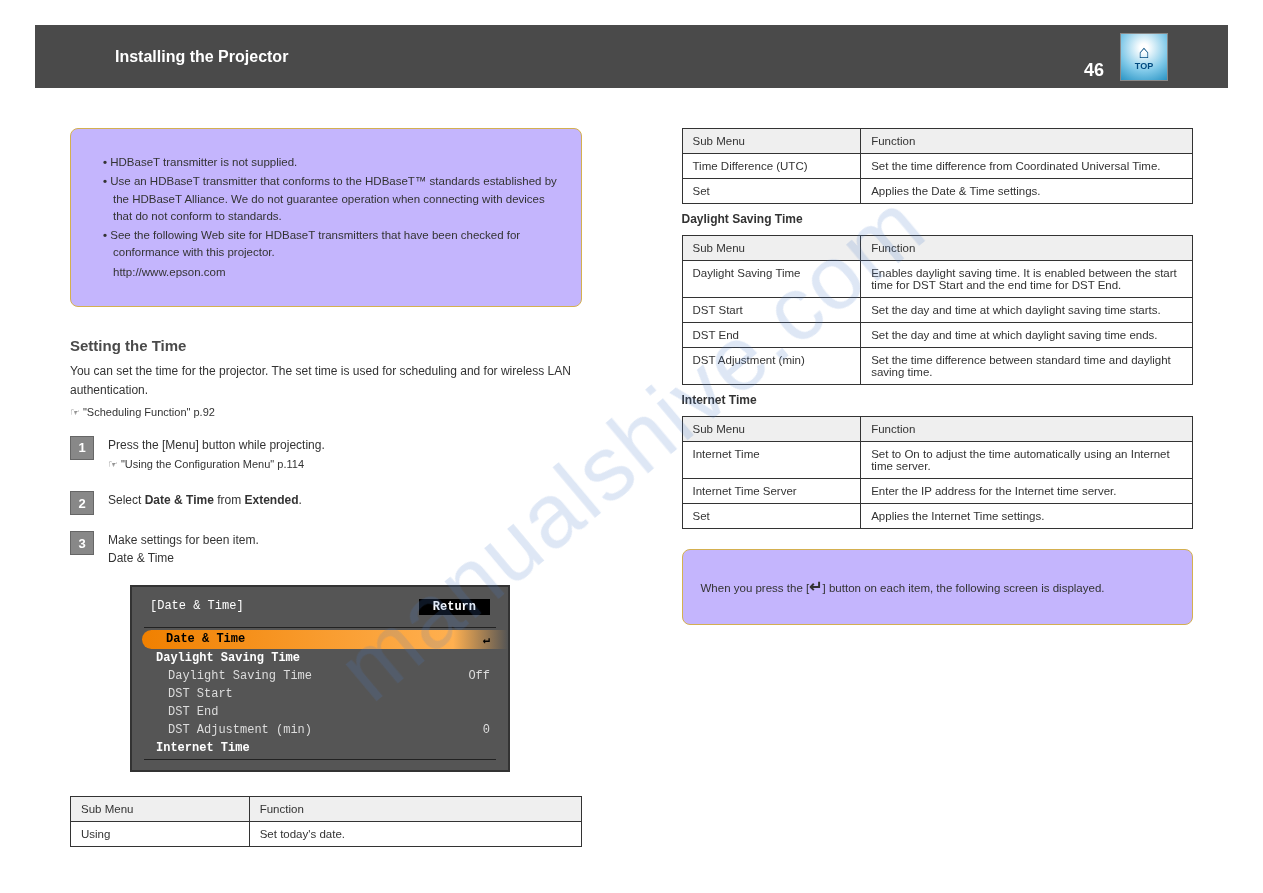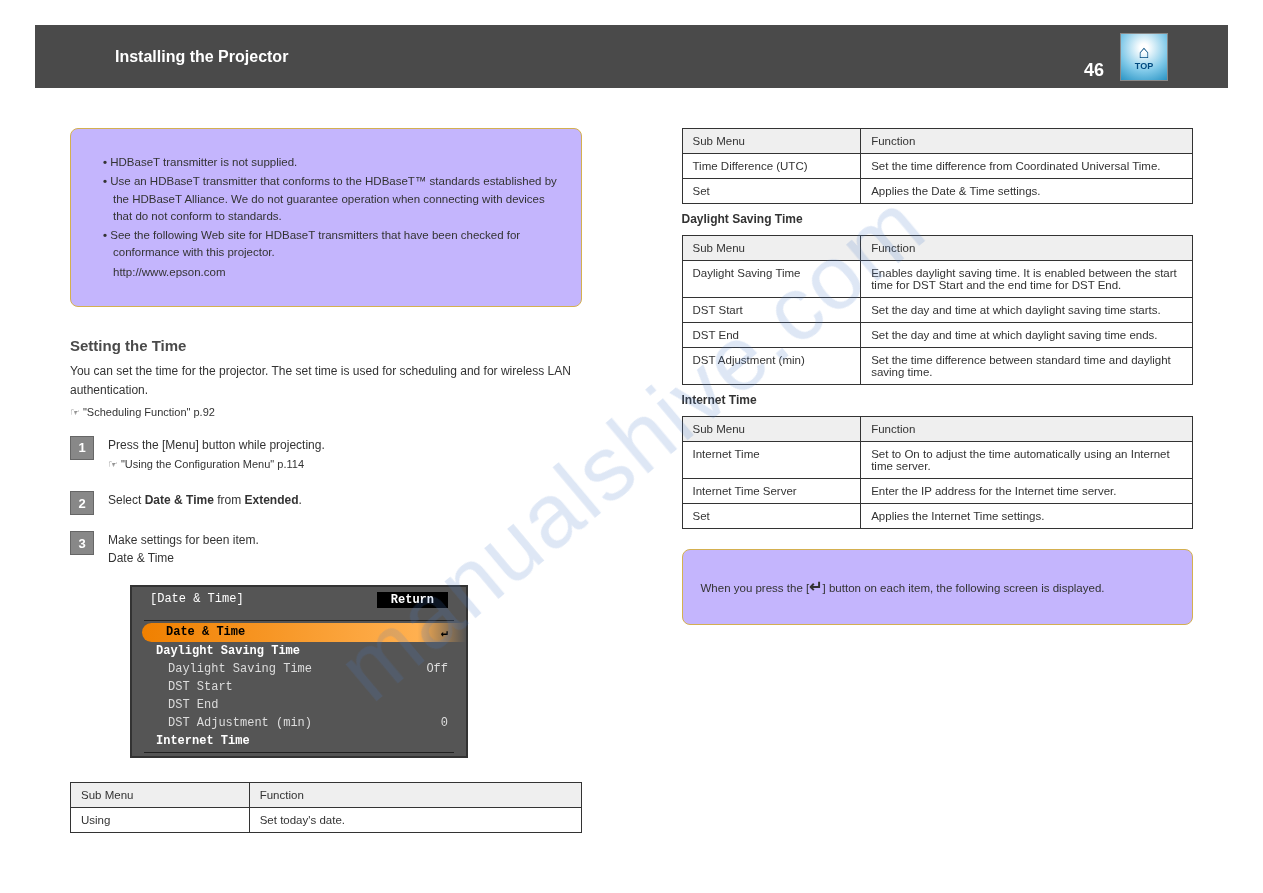--- a/index.html
+++ b/index.html
@@ -51,24 +51,24 @@
   .step { display: flex; gap: 14px; margin-bottom: 16px; }
   .step-num {
     background: #888; color: #fff; width: 24px; height: 24px;
     display: flex; align-items: center; justify-content: center;
     font-weight: bold; flex-shrink: 0; font-size: 13px;
     border: 1px solid #666;
   }
   .step-body { flex: 1; font-size: 12px; line-height: 1.5; }
   
   .menu-img {
-    width: 338px; margin: 18px 0 24px 60px;
+    width: 380px; margin: 18px 0 24px 60px;
     background: #555; border: 2px solid #333; font-size: 12px; color: #fff;
     font-family: "Courier New", monospace;
-    padding: 1px 0;
+    padding: 8px 0;
   }
   .menu-top { display: flex; justify-content: space-between; padding: 4px 18px; margin-bottom: 8px; }
   .menu-return { background: #000; border-radius: 0; padding: 1px 14px; font-weight: bold; }
   .menu-item { padding: 2px 18px 2px 24px; display: flex; justify-content: space-between; }
   .menu-item.sel {
     background: linear-gradient(to right, #f08000 0%, #ffb050 85%, #555 100%);
     color: #000; border-radius: 10px 0 0 10px; margin-left: 10px;
     font-weight: bold;
   }
   .menu-item.bold { font-weight: bold; }

